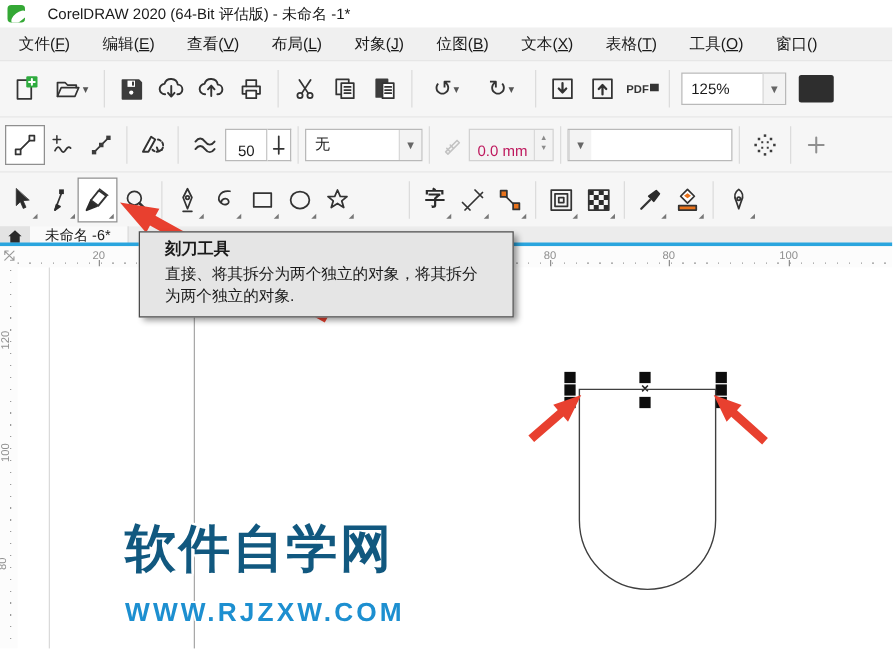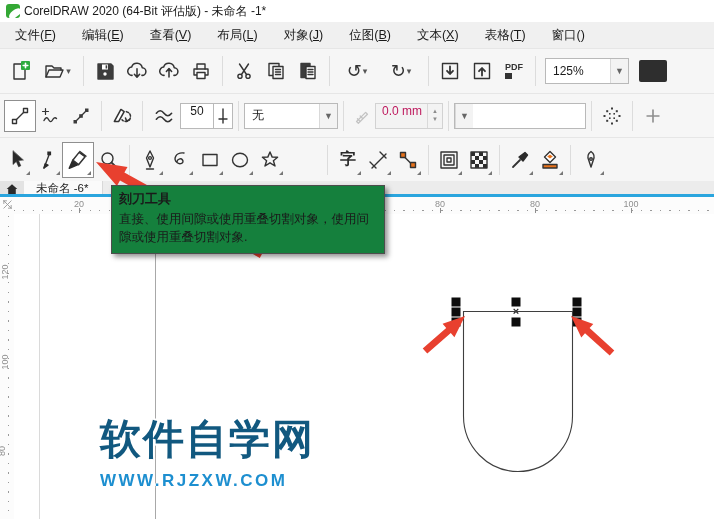--- a/index.html
+++ b/index.html
@@ -1,21 +1,21 @@
 <!DOCTYPE html>
 <html><head>
 <meta charset="utf-8">
 <style>
   html,body{margin:0;padding:0}
   #app{position:relative;width:714px;height:519px;overflow:hidden;background:#fff;
        font-family:"Liberation Sans","DejaVu Sans",sans-serif;color:#1a1a1a;
        --accent:#2aa5de; --arrow:#e8402f; --wm1:#11587f; --wm2:#1d8fd0;}
 
   
-  .titlebar{height:22px;background:#fff;display:flex;align-items:center;gap:4px;padding-left:6px;font-size:12px}
+  .titlebar{height:22px;background:#fff;display:flex;align-items:center;gap:18px;padding-left:6px;font-size:12px}
   .logo{width:14px;height:14px;border-radius:3px;background:#34a835;position:relative;overflow:hidden;flex:0 0 auto}
   .logo:before{content:"";position:absolute;left:2px;top:6px;width:14px;height:7px;background:#fff;border-radius:50% 50% 0 0;transform:rotate(-38deg)}
 
   
   .menubar{height:26px;background:#f0f0f0;display:flex;align-items:center;font-size:12.5px;padding-left:2px}
   .mi{padding:2px 13px;white-space:nowrap}
 
   
   .bar{display:flex;align-items:center;background:#f6f6f6;border-top:1px solid #e6e6e6}
   .toolbar{height:44px;padding-left:4px}
@@ -27,27 +27,27 @@
   .pbtn{width:30px;height:30px;display:flex;align-items:center;justify-content:center;position:relative;flex:0 0 auto}
   .sep{width:1px;height:30px;background:#dcdcdc;margin:0 5px;flex:0 0 auto}
   .caret{font-size:9px;color:#555;margin-left:1px}
   .ic{display:flex;align-items:center;justify-content:center}
   .ic svg{stroke:#333;fill:none;stroke-width:1.4;stroke-linecap:round;stroke-linejoin:round}
   .uglyph{font-size:18px;color:#333;line-height:1}
   .fly{position:absolute;right:2px;bottom:2px;width:0;height:0;border-left:4px solid transparent;border-bottom:4px solid #777}
   .combo{height:24px;background:#fff;border:1px solid #b9b9b9;display:flex;align-items:center;font-size:12px}
   .combo .val{flex:1;padding-left:7px}
   .combo .dd{width:17px;height:100%;display:flex;align-items:center;justify-content:center;border-left:1px solid #d9d9d9;background:#f3f3f3;color:#666;font-size:9px}
-  .spin{height:24px;background:#fff;border:1px solid #b9b9b9;display:flex;align-items:flex-start;font-size:12px}
+  .spin{height:24px;background:#fff;border:1px solid #b9b9b9;display:flex;align-items:flex-end;font-size:12px}
   .spin .val{flex:1;text-align:center}
   .spin.dis{background:#f3f3f3;border-color:#d2d2d2}
   .spin.dis .val{color:#be185d;text-align:left;padding-left:6px}
   .updown{width:14px;height:100%;display:flex;flex-direction:column;align-items:center;justify-content:center;border-left:1px solid #d9d9d9;color:#8b8b8b;font-size:6px;line-height:1.2}
   .pdftxt{font-size:9px;font-weight:700;color:#333;line-height:1}
-  .pdfwrap{display:flex;flex-direction:column;align-items:center;gap:1px}
+  .pdfwrap{display:flex;flex-direction:row;align-items:center;gap:1px}
   .pdfbox{width:7px;height:6px;background:#333;align-self:flex-start}
 
   
   .tabbar{height:16px;background:#ececec;display:flex;align-items:stretch;position:relative;font-size:11.5px}
   .homebtn{width:24px;display:flex;align-items:center;justify-content:center;background:#e3e3e3}
   .dtab{padding:0 14px 2px 12px;background:#fafafa;border-right:1px solid #d8d8d8;display:flex;align-items:center}
   .newtab{width:22px;display:flex;align-items:center;justify-content:center;color:#777;font-size:12px}
   .accentline{position:absolute;left:0;right:0;bottom:0;height:3px;background:var(--accent)}
 
   
@@ -68,29 +68,29 @@
   .g1{left:39px;background:#dadada}
   .g2{left:155px;background:#a8a8a8}
 
   .handle{position:absolute;width:9px;height:9px;background:#0d0d0d;transform:translate(-50%,-50%);z-index:4}
   .xmark{position:absolute;transform:translate(-50%,-54%);z-index:4;font-size:11px;font-weight:700;color:#222;line-height:1}
 
   
   .watermark{position:absolute;left:100px;top:412px;z-index:3;white-space:nowrap}
   .wm1{font-size:41px;font-weight:800;letter-spacing:2px;color:var(--wm1);
        text-shadow:2px 0 #fff,-2px 0 #fff,0 2px #fff,0 -2px #fff,1.5px 1.5px #fff,-1.5px 1.5px #fff,1.5px -1.5px #fff,-1.5px -1.5px #fff}
-  .wm2{font-size:17px;font-weight:700;letter-spacing:2.5px;color:var(--wm2);margin-top:4px;
+  .wm2{font-size:21px;font-weight:700;letter-spacing:2.5px;color:var(--wm2);margin-top:12px;
        text-shadow:1.5px 0 #fff,-1.5px 0 #fff,0 1.5px #fff,0 -1.5px #fff}
 
   
   .overlay{position:absolute;left:0;top:0;width:714px;height:519px;z-index:5;pointer-events:none}
 
   
-  .tooltip{position:absolute;left:111px;top:185px;width:258px;z-index:10;background:#15803d;
-           border:1px solid #4d4d4d;box-shadow:3px 3px 5px rgba(0,0,0,.42);padding:4px 7px 7px;font-size:12.5px;line-height:1.45}
+  .tooltip{position:absolute;left:111px;top:185px;width:258px;z-index:10;background:#e5e5e5;
+           border:1px solid #4d4d4d;box-shadow:3px 3px 5px rgba(0,0,0,.42);padding:4px 20px 7px;font-size:12.5px;line-height:1.45}
   .tooltip .tt{font-weight:700;font-size:13px;margin-bottom:1px}
 
   .clipped-btn{position:absolute;right:-8px;top:7px;width:28px;height:22px;background:#2e2e2e;border-radius:2px}
 </style>
 </head>
 <body>
 
 <div id="app" style="--accent: #2aa5de; --arrow: #e8402f; --wm1: #11587f; --wm2: #1d8fd0;">
 
   <div class="titlebar">
@@ -100,20 +100,21 @@
 
   <div class="menubar">
       <span class="mi">文件(<u>F</u>)</span>
       <span class="mi">编辑(<u>E</u>)</span>
       <span class="mi">查看(<u>V</u>)</span>
       <span class="mi">布局(<u>L</u>)</span>
       <span class="mi">对象(<u>J</u>)</span>
       <span class="mi">位图(<u>B</u>)</span>
       <span class="mi">文本(<u>X</u>)</span>
       <span class="mi">表格(<u>T</u>)</span>
+      <span class="mi">工具(<u>O</u>)</span>
       <span class="mi">窗口()</span>
     </div>
 
   <div class="bar toolbar">
     <div class="tbtn">
         <span class="ic">
           <svg width="22" height="22" viewBox="0 0 22 22">
             <path d="M5 4h8l3 3v12H5z"></path>
             <rect x="12" y="1" width="9" height="9" rx="1" fill="#2fab3f" stroke="none"></rect>
             <path d="M16.5 3.2v4.6M14.2 5.5h4.6" stroke="#fff" stroke-width="1.6"></path>
@@ -561,21 +562,21 @@
 
   <svg class="overlay" viewBox="0 0 714 519">
     <path d="M463.5 311.5 H572.5 V416 A54.5 55.5 0 0 1 463.5 416 Z" fill="none" stroke="#3f3f3f" stroke-width="1.1"></path>
     <polygon style="fill:var(--arrow)" points="96,162 116.9,186.1 120,180.4 259.8,257.9 264.2,250.1 124.4,172.6 127.5,166.9"></polygon>
     <polygon style="fill:var(--arrow)" points="465,316 454.4,337.3 450.8,333.1 427.3,353.6 422.7,348.4 446.2,327.9 442.6,323.7"></polygon>
     <polygon style="fill:var(--arrow)" points="571,316 593.3,324 589.6,328.1 614.3,350.4 609.7,355.6 585,333.3 581.3,337.4"></polygon>
   </svg>
 
   <div class="tooltip">
     <div class="tt">刻刀工具</div>
-    <div>直接、使用间隙或使用重叠切割对象，使用间隙或使用重叠切割对象.</div>
+    <div>直接、将其拆分为两个独立的对象，将其拆分为两个独立的对象.</div>
   </div>
 
 <div class="handle" style="left: 456px; top: 302px;"></div>
     <div class="handle" style="left: 516px; top: 302px;"></div>
     <div class="handle" style="left: 577px; top: 302px;"></div>
     <div class="handle" style="left: 456px; top: 312px;"></div>
     <div class="handle" style="left: 577px; top: 312px;"></div>
     <div class="handle" style="left: 456px; top: 322px;"></div>
     <div class="handle" style="left: 516px; top: 322px;"></div>
     <div class="handle" style="left: 577px; top: 322px;"></div>

